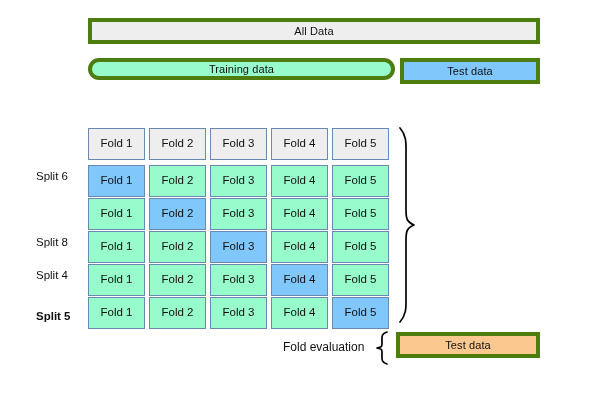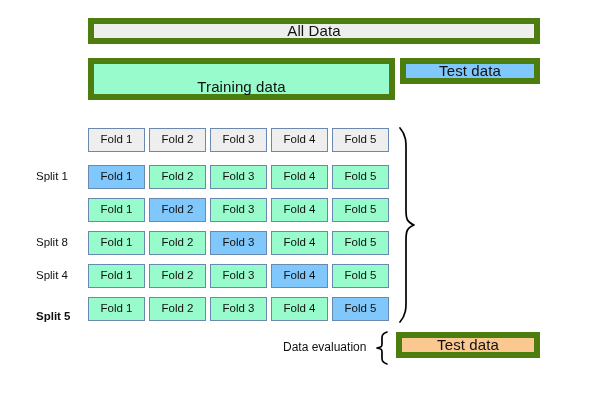--- a/index.html
+++ b/index.html
@@ -15,61 +15,61 @@
     width: 615px;
     height: 403px;
     background: #ffffff;
     overflow: hidden;
   }
 
   
   .box {
     position: absolute;
     box-sizing: border-box;
-    border: 6px solid #4d7c0f;
-    display: flex;
-    align-items: flex-end;
+    border: 4px solid #4d7c0f;
+    display: flex;
+    align-items: center;
     justify-content: center;
-    font-size: 15px;
+    font-size: 11px;
     color: #111111;
     letter-spacing: 0.1px;
     white-space: nowrap;
     line-height: 1;
   }
 
   .fill-gray   { background: #eeeeee; }
   .fill-green  { background: #98fbcb; }
   .fill-blue   { background: #80c7fb; }
   .fill-orange { background: #fbc88f; }
 
   
   #all-data-bar {
     left: 88px;  top: 18px;  width: 452px; height: 26px;
   }
   #training-bar {
-    left: 88px;  top: 58px;  width: 307px; height: 42px;
+    left: 88px;  top: 58px;  width: 307px; height: 22px; border-radius: 12px;
   }
   #test-bar {
     left: 400px; top: 58px;  width: 140px; height: 26px;
   }
 
   
   .fold-row {
     position: absolute;
     left: 88px;
     height: 24px;
     width: 308px;
     display: flex;
     gap: 4px;
   }
   .fold-cell {
     position: relative;
     box-sizing: border-box;
     flex: 0 0 57px;
-    height: 24px;
+    height: 32px;
     border: 1px solid #6a89b0;
     display: flex;
     align-items: center;
     justify-content: center;
     font-size: 11.5px;
     color: #111111;
     white-space: nowrap;
     line-height: 1;
   }
 
@@ -180,21 +180,21 @@
     </div>
     <div class="fold-cell fill-gray">
       <span>Fold 4</span>
     </div>
     <div class="fold-cell fill-gray">
       <span>Fold 5</span>
     </div>
   </div>
 
   <div class="split-label" id="split-label-0">
-    <span>Split 1</span>
+    <span>Split 6</span>
   </div>
   <div class="split-label" id="split-label-2">
     <span>Split 8</span>
   </div>
   <div class="split-label" id="split-label-3">
     <span>Split 4</span>
   </div>
   <div class="split-label" id="split-label-4">
     <span>Split 5</span>
   </div>
@@ -308,20 +308,20 @@
                C 6,4 7,7 7,11
                L 7,14
                C 7,17 6,17 2,18
                C 6,19 7,19 7,22
                L 7,25
                C 7,29 6,32 12,34" fill="none" stroke="#000000" stroke-width="1.7" stroke-linecap="round" stroke-linejoin="round"></path>
     </svg>
   </div>
 
   <div id="final-evaluation-label">
-    <span>Data evaluation</span>
+    <span>Fold evaluation</span>
   </div>
 
   <div class="box fill-orange" id="final-test-bar">
     <span>Test data</span>
   </div>
 
 </div>
 
 </body></html>

